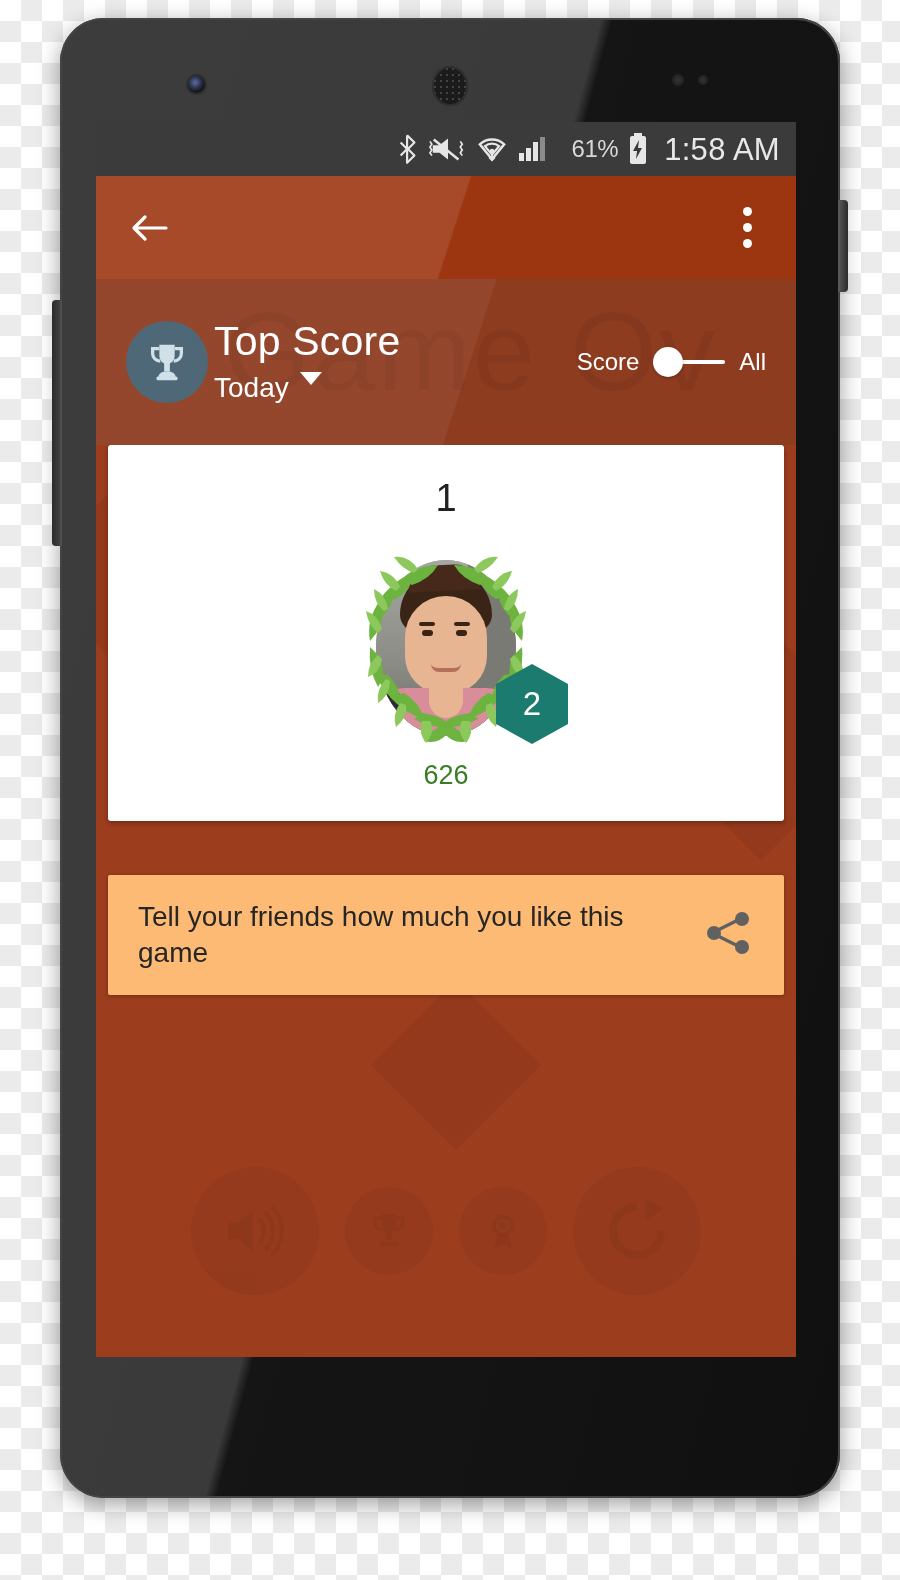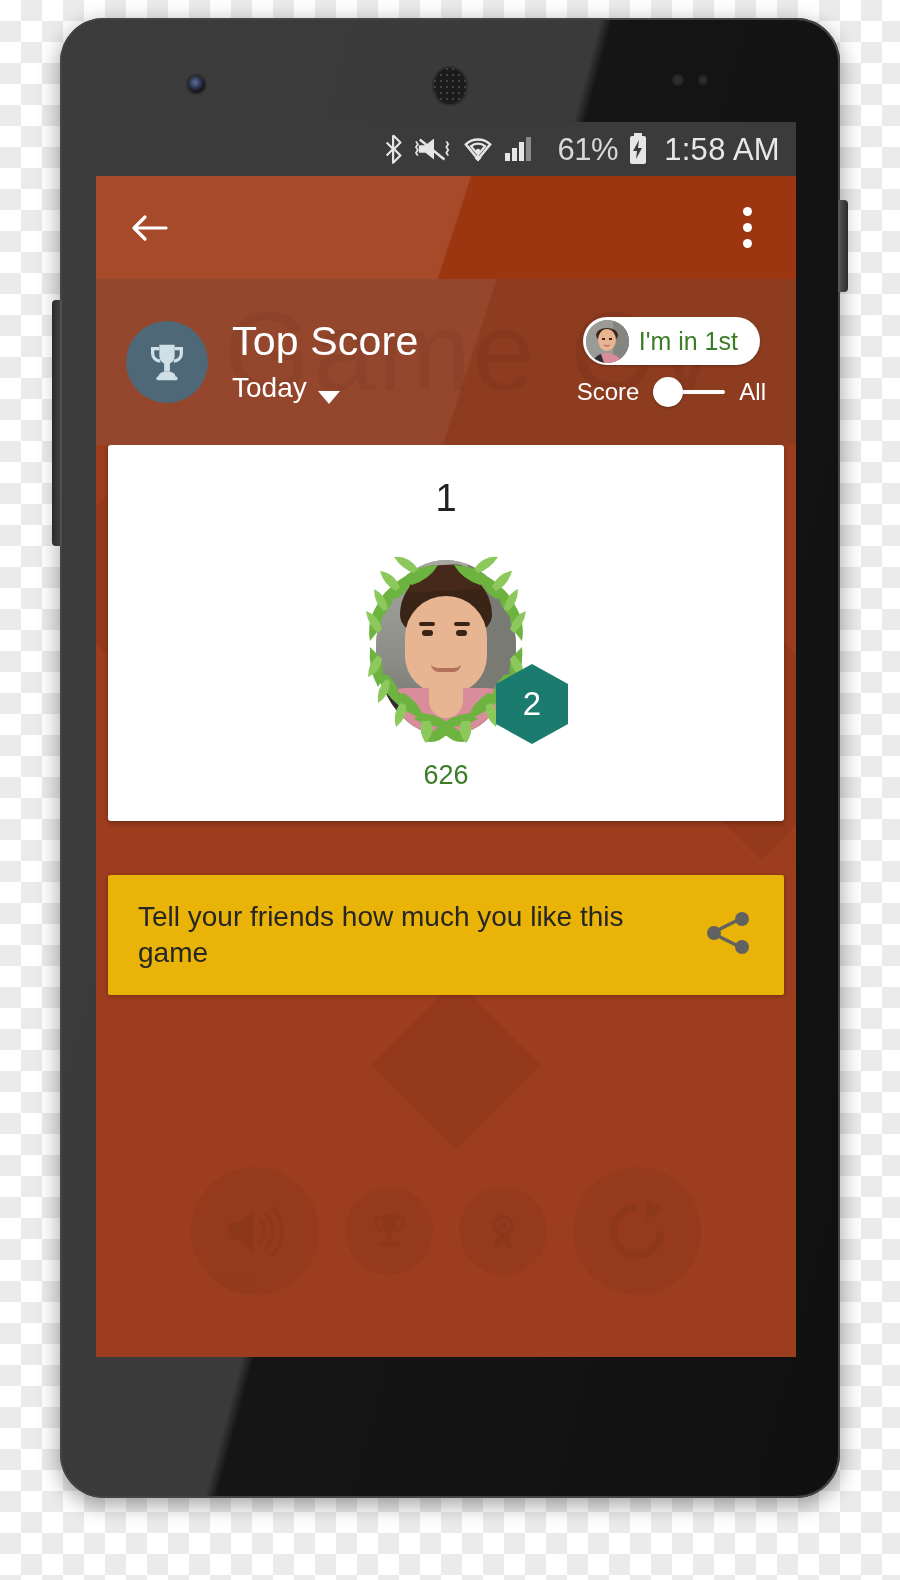--- a/index.html
+++ b/index.html
@@ -74,21 +74,21 @@
   }
 
   
   .statusbar{
     height:54px; background:#3b3b3b; position:relative;
     display:flex; align-items:center; justify-content:flex-end;
     padding-right:16px; gap:10px;
   }
   .statusbar .sbicon{ display:block; }
   .sb-batt-text{
-    color:#d8d8d8; font-size:31px; letter-spacing:-.5px; line-height:1;margin-left:17px;
+    color:#d8d8d8; font-size:24px; letter-spacing:-.5px; line-height:1;margin-left:17px;
   }
   .sb-time{
     color:#e8e8e8; font-size:31px; letter-spacing:.3px; line-height:1;
     margin-left:6px;
   }
 
   
   .toolbar{
     position:relative; height:103px;
     background:#9c3611;
@@ -119,23 +119,23 @@
     position:absolute; inset:0;
     background:linear-gradient(108deg, rgba(255,255,255,.055) 0%, rgba(255,255,255,.055) 53%, rgba(255,255,255,0) 53.3%);
     pointer-events:none;
   }
   .trophy-circle{
     position:relative; z-index:2;
     width:82px; height:82px; border-radius:50%;
     background:#4f6877; display:flex; align-items:center; justify-content:center;
     flex:0 0 82px;
   }
-  .title-wrap{ position:relative; z-index:2; margin-left:24px; }
+  .title-wrap{ position:relative; z-index:2; margin-left:6px; }
   .title{ color:#fff; font-size:41px; line-height:1.05; letter-spacing:.2px;}
-  .subtitle-row{ display:flex; align-items:flex-end; gap:11px; margin-top:8px;}
+  .subtitle-row{ display:flex; align-items:flex-start; gap:11px; margin-top:8px;}
   .subtitle{ color:#fff; font-size:28px; }
   .caret{
     width:0;height:0;border-left:11px solid transparent;border-right:11px solid transparent;
     border-top:13px solid #fff;
   }
   .header-right{
     position:relative; z-index:2; margin-left:auto;
     display:flex; flex-direction:column; align-items:center; gap:12px;
   }
   .rank-pill{
@@ -219,21 +219,21 @@
     clip-path:polygon(50% 0%,100% 25%,100% 75%,50% 100%,0% 75%,0% 25%);
     display:flex;align-items:center;justify-content:center;
     color:#fff;font-size:33px;
   }
   .me-name{ font-size:34px; color:#212121; margin-top:6px;}
   .me-score{ font-size:27px; color:#3a7d27; margin-top:8px;}
 
   
   .share-card{
     position:absolute; left:12px; right:12px; top:430px;
-    background:#eab308; border-radius:2px;
+    background:#fdba74; border-radius:2px;
     box-shadow:0 1px 4px rgba(0,0,0,.28);
     min-height:120px;
     display:flex; align-items:center; gap:20px;
     padding:18px 30px;
   }
   .share-text{ font-size:28px; color:#262626; line-height:1.28; flex:1;}
   .share-icon{ flex:0 0 52px; }
 </style>
 </head>
 <body>
@@ -312,36 +312,20 @@
 
       <div class="title-wrap">
         <div class="title">Top Score</div>
         <div class="subtitle-row">
           <span class="subtitle">Today</span>
           <span class="caret"></span>
         </div>
       </div>
 
       <div class="header-right">
-        <div class="rank-pill">
-          <div class="avatar">
-            <svg width="43" height="43" viewBox="0 0 43 43">
-              <rect width="43" height="43" fill="#9a9a97"></rect>
-              <rect x="27" width="16" height="43" fill="#848480"></rect>
-              <ellipse cx="21" cy="15" rx="11" ry="7" fill="#3a2416"></ellipse>
-              <ellipse cx="21" cy="20" rx="9" ry="11" fill="#e7b592"></ellipse>
-              <rect x="16" y="18" width="3" height="2" fill="#3a2416"></rect>
-              <rect x="23" y="18" width="3" height="2" fill="#3a2416"></rect>
-              <path d="M18 25 q3 2 6 0" fill="none" stroke="#b3705c" stroke-width="1.4"></path>
-              <path d="M6 43 q5 -10 15 -10 q10 0 16 10 Z" fill="#d98c9a"></path>
-              <path d="M6 43 q3 -7 9 -9 l3 9 Z" fill="#2c2c30"></path>
-            </svg>
-          </div>
-          <span class="rank-text">I'm in 1st</span>
-        </div>
 
         <div class="toggle-row">
           <span class="lbl">Score</span>
           <span class="switch">
             <span class="track"></span>
             <span class="knob"></span>
           </span>
           <span class="lbl">All</span>
         </div>
       </div>

